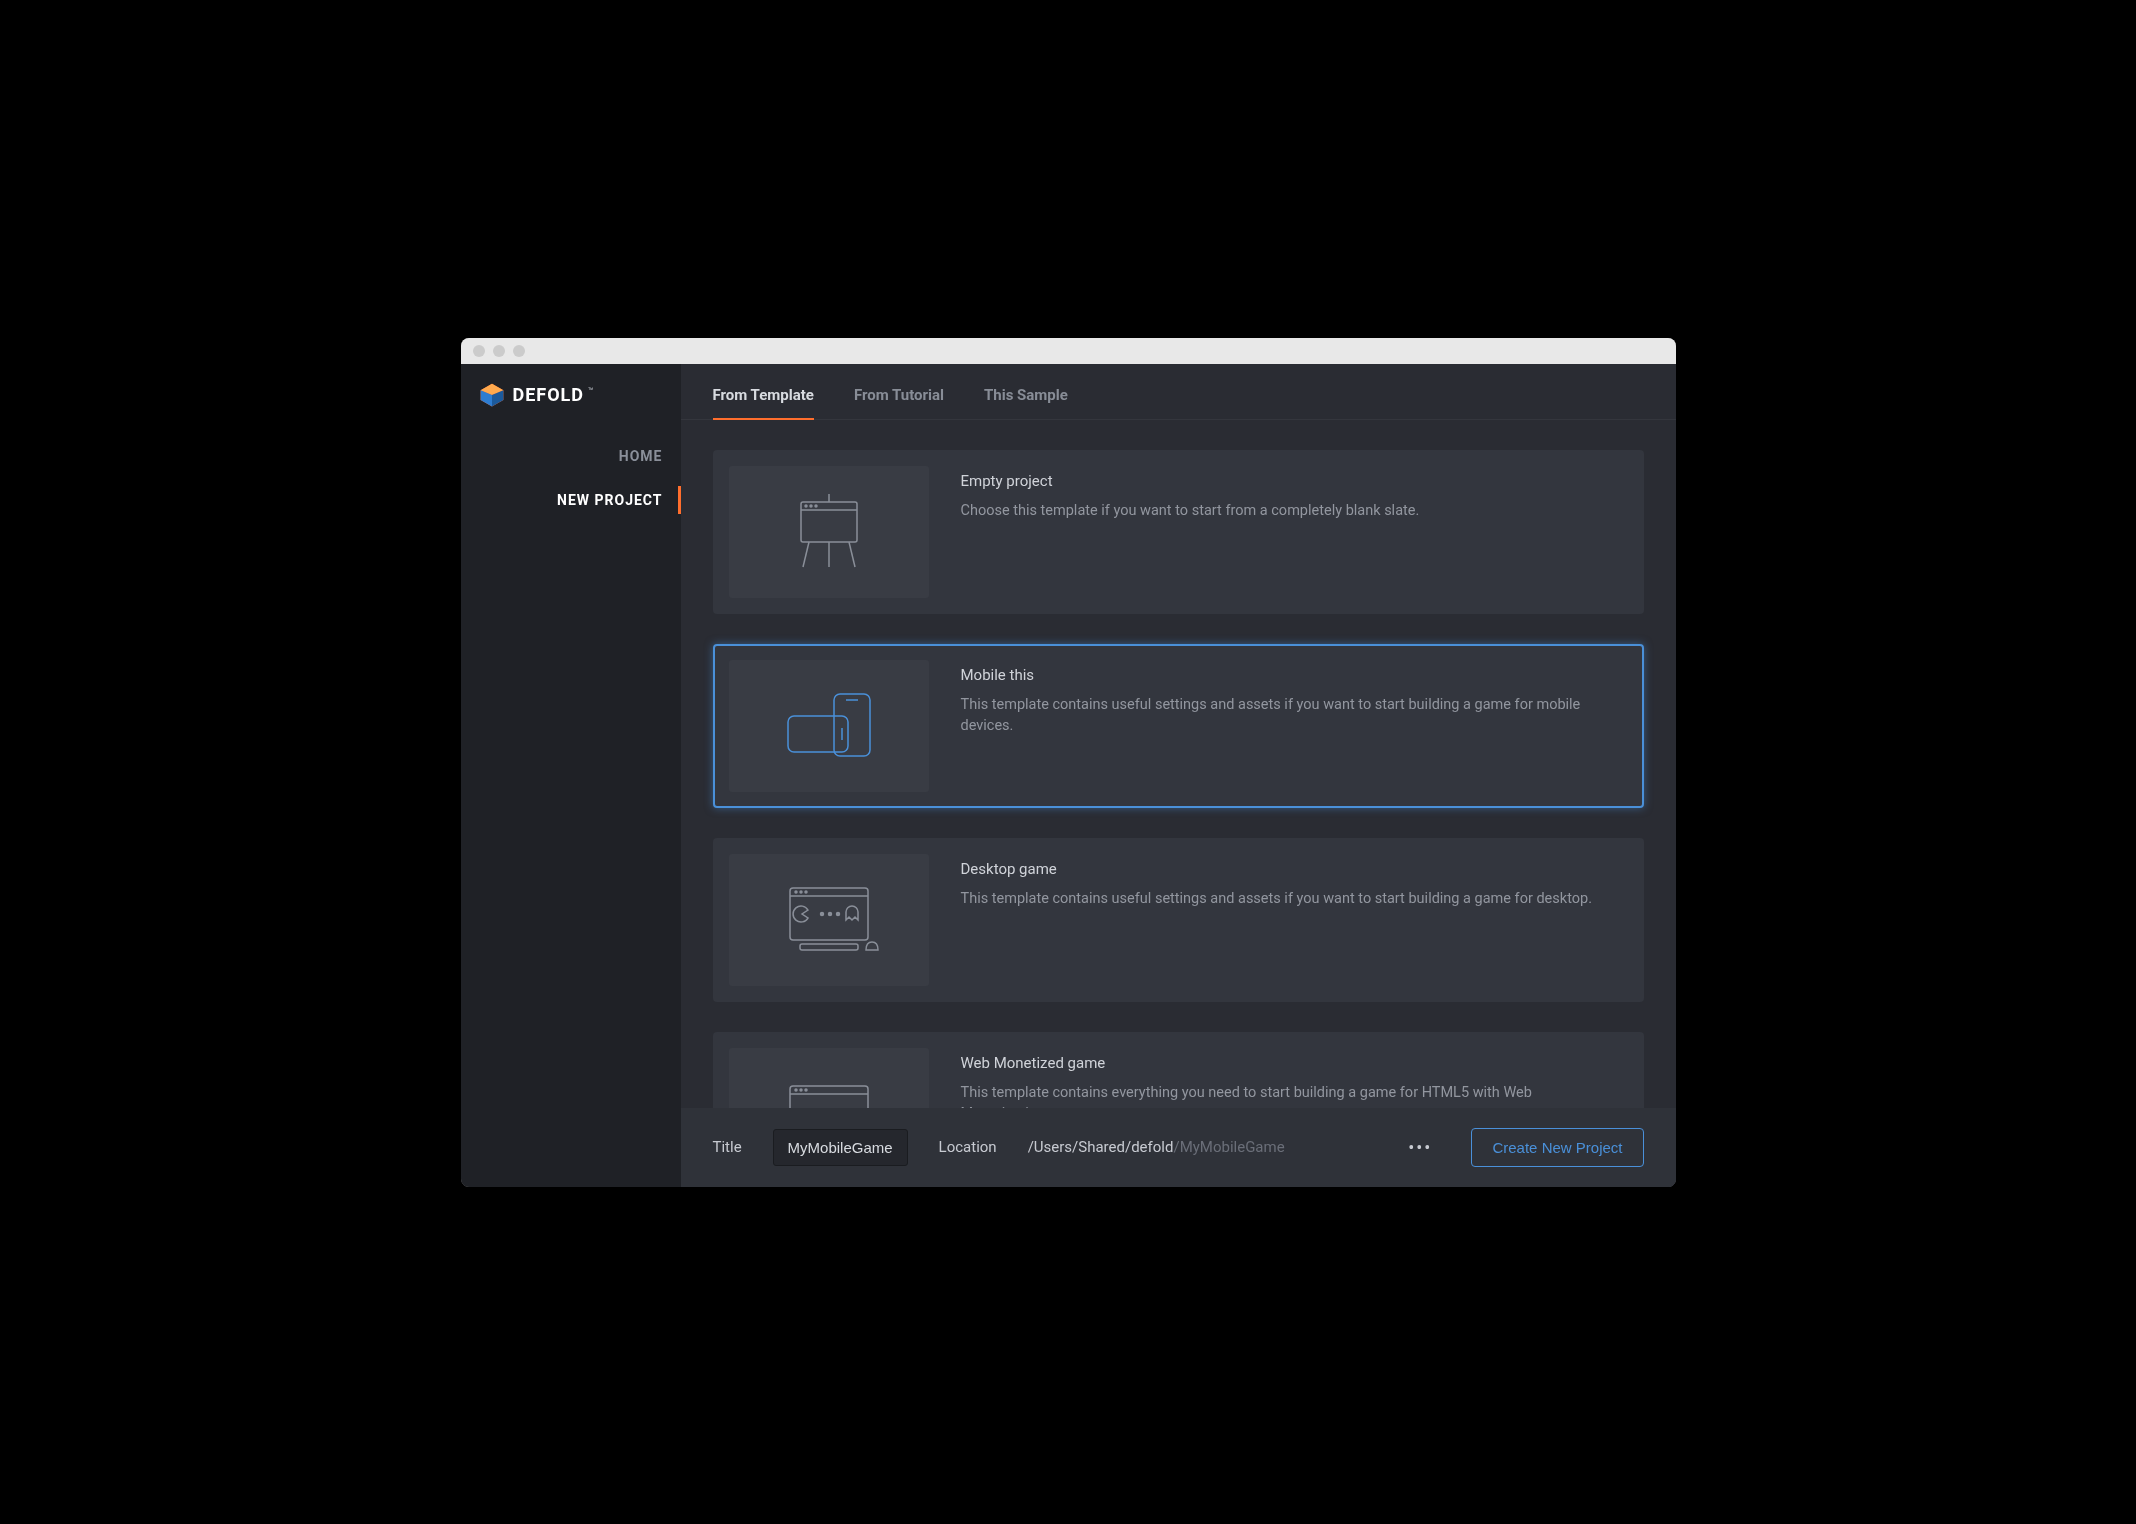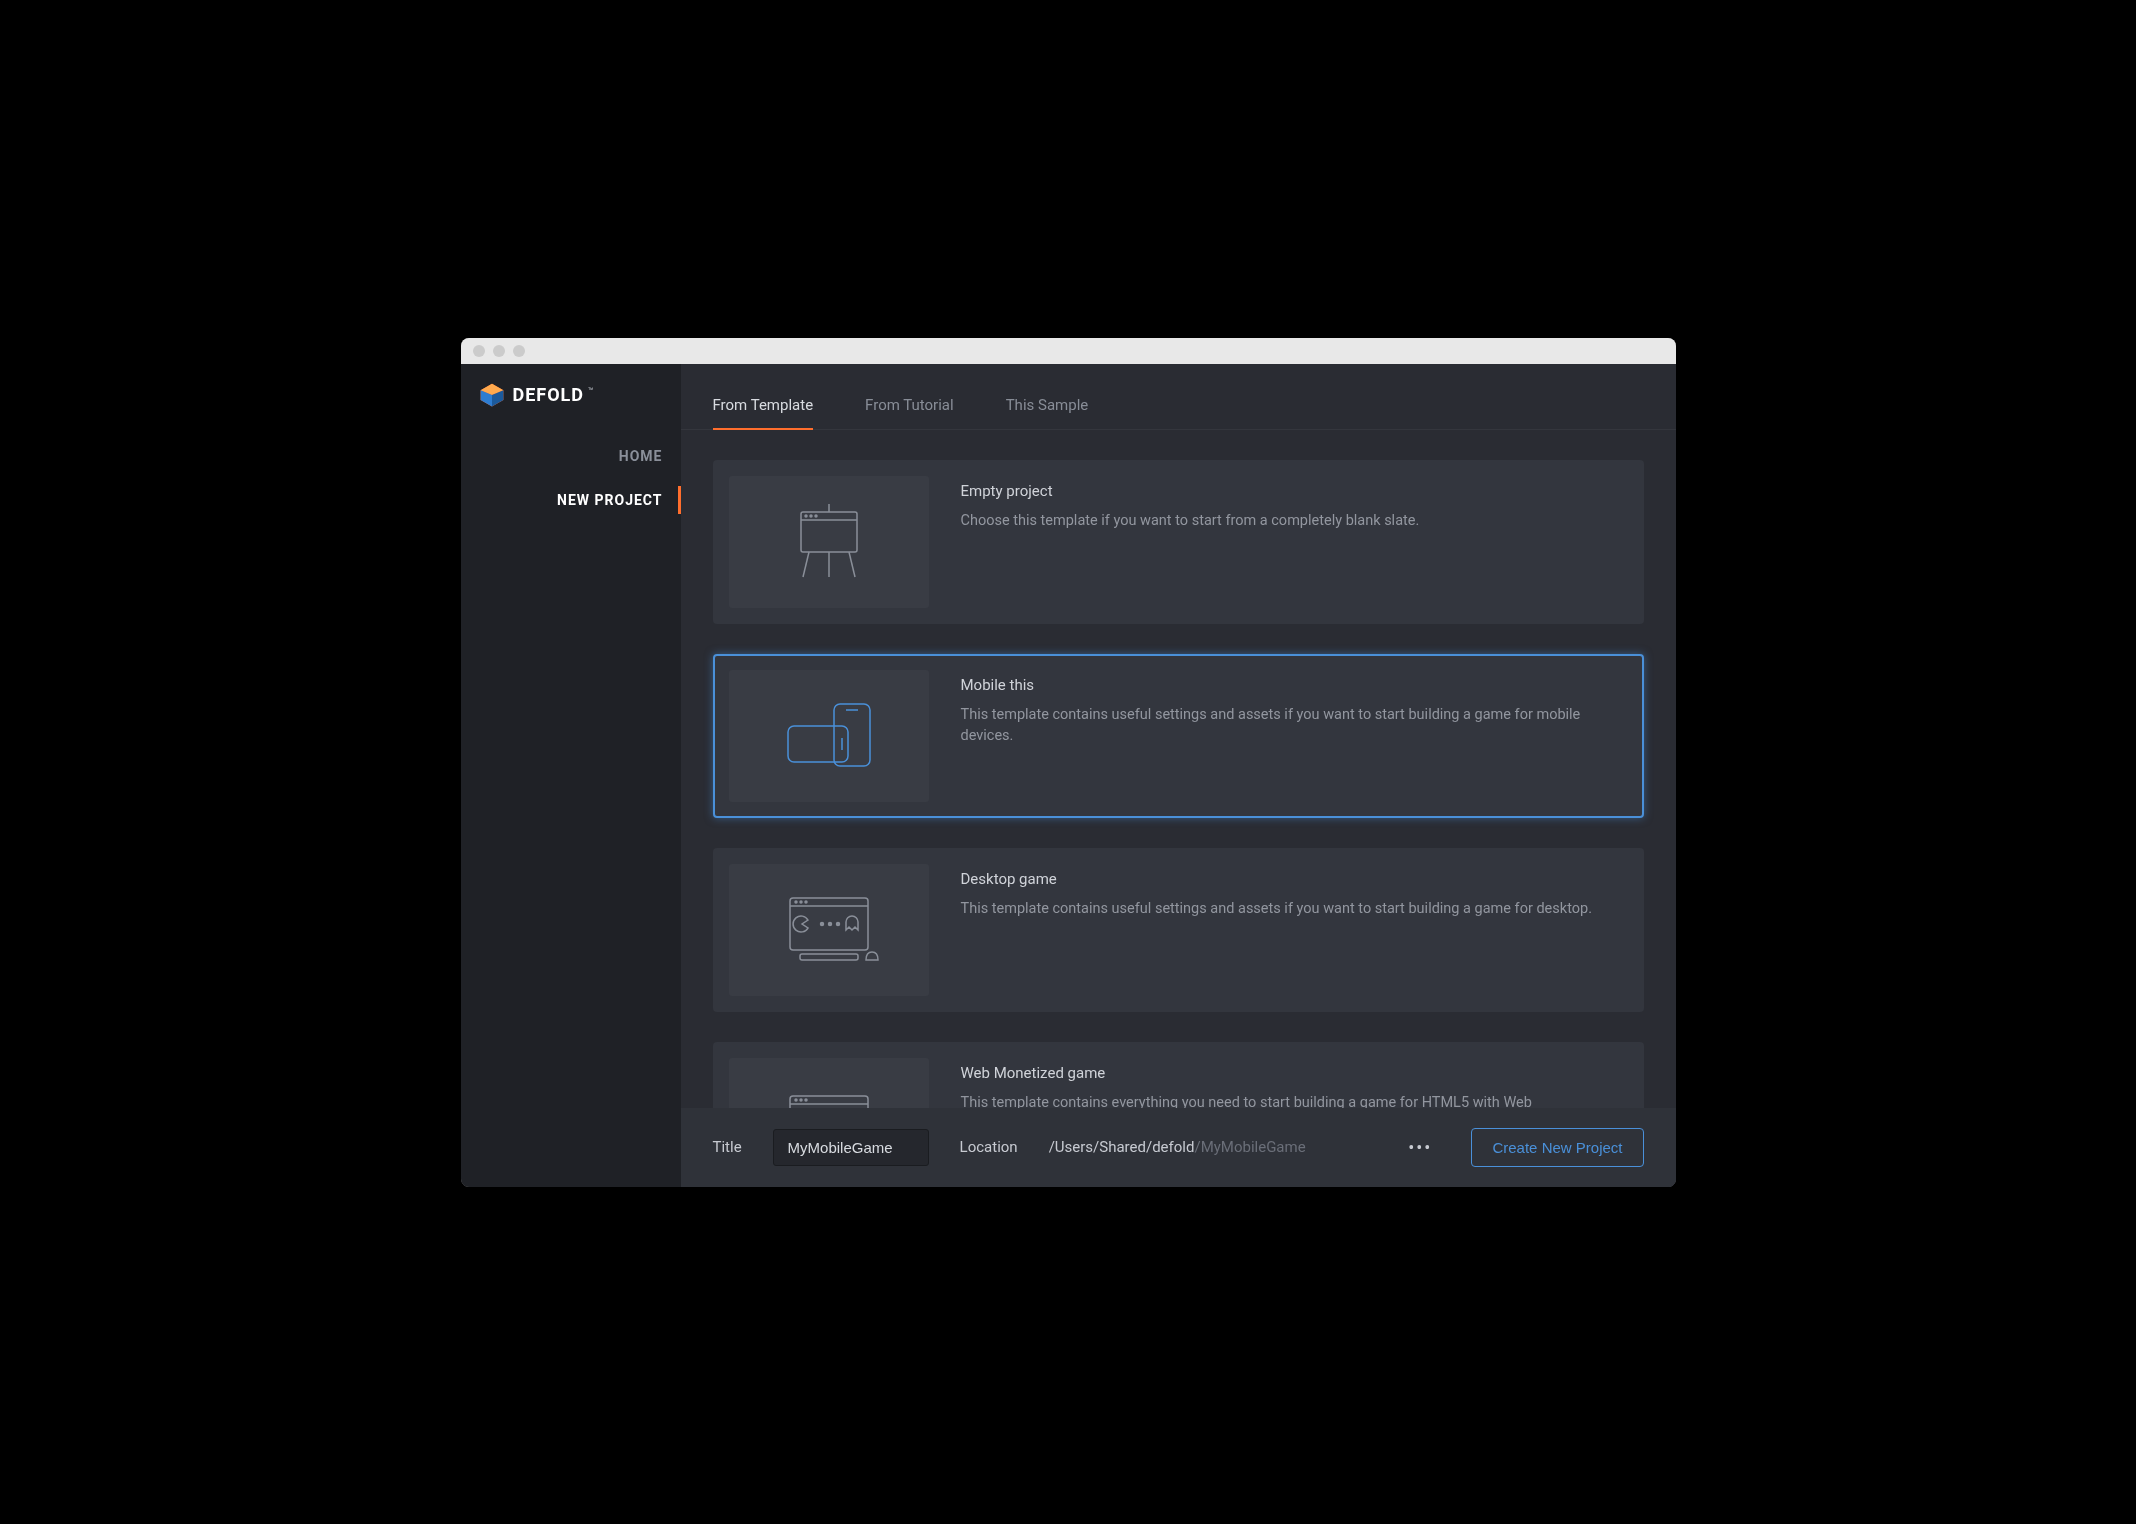--- a/index.html
+++ b/index.html
@@ -95,23 +95,24 @@
 }
 .main {
   flex: 1;
   display: flex;
   flex-direction: column;
   min-width: 0;
   background: #2a2c33;
 }
 .tabs {
   display: flex;
-  padding: 32px 32px 0 32px;
-  gap: 52px;
+  padding: 22px 32px 0 32px;
+  gap: 40px;
   border-bottom: 1px solid rgba(255,255,255,0.05);
+  font-weight: bold;
 }
 .tab {
   color: #888d97;
   font-size: 15px;
   padding-bottom: 14px;
   cursor: pointer;
   border-bottom: 2px solid transparent;
   margin-bottom: -1px;
 }
 .tab.active {
@@ -184,21 +185,21 @@
   color: #c7cad1;
   font-size: 15px;
 }
 .title-input {
   background: #25272d;
   border: 1px solid #1a1c20;
   color: #d8dbe0;
   font-size: 15px;
   padding: 9px 14px;
   border-radius: 3px;
-  width: 156px;
+  width: 135px;
 }
 .location-path {
   color: #c7cad1;
   font-size: 15px;
 }
 .location-suffix {
   color: #6a6e78;
 }
 .spacer { flex: 1; }
 .more-btn {

